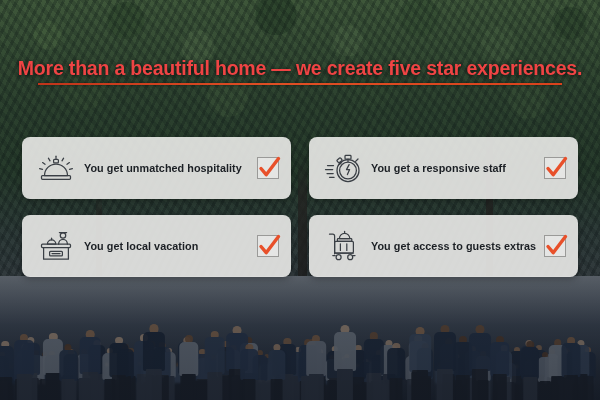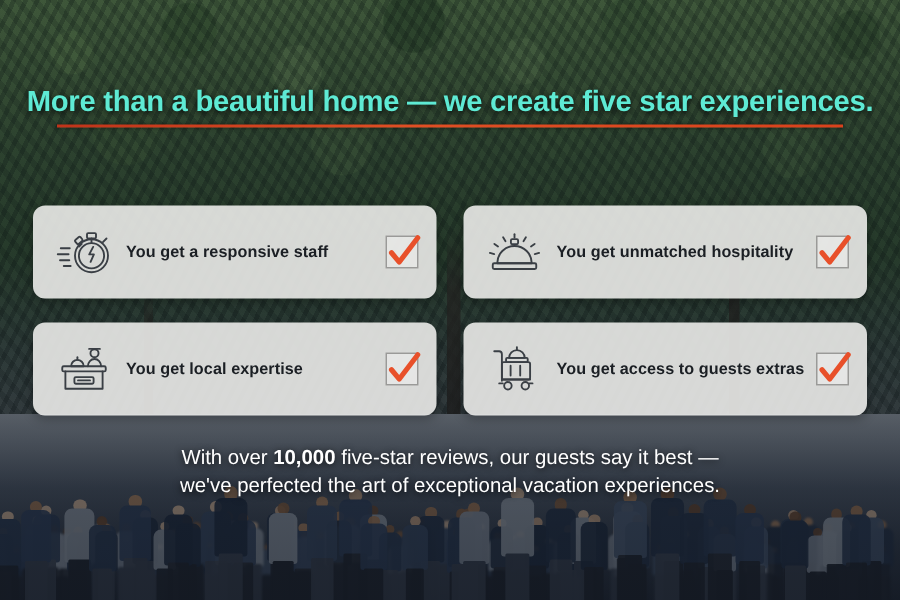--- a/index.html
+++ b/index.html
@@ -105,21 +105,21 @@
     inset: 0;
     z-index: 2;
   }
 
   .headline {
     position: absolute;
     top: 57px;
     left: 0;
     right: 0;
     text-align: center;
-    color: #5eead4;
+    color: #ef4444;
     font-size: 19.5px;
     font-weight: bold;
     letter-spacing: -0.2px;
     text-shadow: 0 1px 4px rgba(0,0,0,.75);
     white-space: nowrap;
   }
   .headline-rule {
     position: absolute;
     top: 83px;
     left: 38px;
@@ -927,20 +927,39 @@
   </div>
 
   <div class="scrim"></div>
 
   <div class="content">
 
     <div class="headline">More than a beautiful home — we create five star experiences.</div>
     <div class="headline-rule"></div>
 
     <div class="cards">
+
+      <div class="card">
+        <span class="card-icon">
+          <svg width="38" height="32" viewBox="0 0 38 32" fill="none" stroke="#3a3f45" stroke-width="1.25" stroke-linecap="round" stroke-linejoin="round">
+            <path d="M7.5 23.5c0-6.4 5.2-11.5 11.5-11.5s11.5 5.1 11.5 11.5z"></path>
+            <rect x="4.5" y="23.5" width="29" height="3.8" rx="1"></rect>
+            <rect x="16.6" y="7.4" width="4.8" height="3.4" rx="0.9"></rect>
+            <path d="M19 4.2v2.2"></path>
+            <path d="M11.4 6.2l1.6 2.6M5.6 10.6l2.4 1.7M2.6 16.6l2.9.8"></path>
+            <path d="M26.6 6.2l-1.6 2.6M32.4 10.6l-2.4 1.7M35.4 16.6l-2.9.8"></path>
+          </svg>
+        </span>
+        <span class="card-label">You get unmatched hospitality</span>
+        <span class="checkbox">
+          <svg width="26" height="28" viewBox="0 0 26 28" fill="none" stroke="#e8502a" stroke-width="3.4" stroke-linecap="round" stroke-linejoin="round">
+            <path d="M5 15.5l5.2 6.2L22.5 5.5"></path>
+          </svg>
+        </span>
+      </div>
 
       <div class="card">
         <span class="card-icon">
           <svg width="38" height="34" viewBox="0 0 38 34" fill="none" stroke="#3a3f45" stroke-width="1.25" stroke-linecap="round" stroke-linejoin="round">
             <circle cx="24" cy="19.5" r="11"></circle>
             <circle cx="24" cy="19.5" r="8.4"></circle>
             <rect x="21" y="4.4" width="6" height="3.6" rx="0.8"></rect>
             <path d="M24 8v2.6"></path>
             <path d="M31.6 10.4l2.4-2.4"></path>
             <rect x="13.2" y="7.6" width="4.6" height="3.4" rx="0.8" transform="rotate(-40 15.5 9.3)"></rect>
@@ -952,52 +971,33 @@
         <span class="card-label">You get a responsive staff</span>
         <span class="checkbox">
           <svg width="26" height="28" viewBox="0 0 26 28" fill="none" stroke="#e8502a" stroke-width="3.4" stroke-linecap="round" stroke-linejoin="round">
             <path d="M5 15.5l5.2 6.2L22.5 5.5"></path>
           </svg>
         </span>
       </div>
 
       <div class="card">
         <span class="card-icon">
-          <svg width="38" height="32" viewBox="0 0 38 32" fill="none" stroke="#3a3f45" stroke-width="1.25" stroke-linecap="round" stroke-linejoin="round">
-            <path d="M7.5 23.5c0-6.4 5.2-11.5 11.5-11.5s11.5 5.1 11.5 11.5z"></path>
-            <rect x="4.5" y="23.5" width="29" height="3.8" rx="1"></rect>
-            <rect x="16.6" y="7.4" width="4.8" height="3.4" rx="0.9"></rect>
-            <path d="M19 4.2v2.2"></path>
-            <path d="M11.4 6.2l1.6 2.6M5.6 10.6l2.4 1.7M2.6 16.6l2.9.8"></path>
-            <path d="M26.6 6.2l-1.6 2.6M32.4 10.6l-2.4 1.7M35.4 16.6l-2.9.8"></path>
-          </svg>
-        </span>
-        <span class="card-label">You get unmatched hospitality</span>
-        <span class="checkbox">
-          <svg width="26" height="28" viewBox="0 0 26 28" fill="none" stroke="#e8502a" stroke-width="3.4" stroke-linecap="round" stroke-linejoin="round">
-            <path d="M5 15.5l5.2 6.2L22.5 5.5"></path>
-          </svg>
-        </span>
-      </div>
-
-      <div class="card">
-        <span class="card-icon">
           <svg width="38" height="34" viewBox="0 0 38 34" fill="none" stroke="#3a3f45" stroke-width="1.25" stroke-linecap="round" stroke-linejoin="round">
             <circle cx="26" cy="6.5" r="2.7"></circle>
             <path d="M21.6 15.2c0-2.8 2-4.9 4.4-4.9s4.4 2.1 4.4 4.9"></path>
             <path d="M22.4 3.6h7.2"></path>
             <path d="M10.4 15.2c0-2.4 1.9-4.3 4.2-4.3s4.2 1.9 4.2 4.3z"></path>
             <path d="M14.6 9.2v1.6"></path>
             <rect x="4.5" y="15.2" width="29" height="3.4" rx="1"></rect>
             <path d="M6.6 18.6v11.6h24.8V18.6"></path>
             <rect x="12.6" y="22.4" width="12.8" height="4.4" rx="0.9"></rect>
             <path d="M15 24.6h8"></path>
           </svg>
         </span>
-        <span class="card-label">You get local expertise</span>
+        <span class="card-label">You get local vacation</span>
         <span class="checkbox">
           <svg width="26" height="28" viewBox="0 0 26 28" fill="none" stroke="#e8502a" stroke-width="3.4" stroke-linecap="round" stroke-linejoin="round">
             <path d="M5 15.5l5.2 6.2L22.5 5.5"></path>
           </svg>
         </span>
       </div>
 
       <div class="card">
         <span class="card-icon">
           <svg width="38" height="36" viewBox="0 0 38 36" fill="none" stroke="#3a3f45" stroke-width="1.25" stroke-linecap="round" stroke-linejoin="round">
@@ -1016,19 +1016,15 @@
         <span class="card-label">You get access to guests extras</span>
         <span class="checkbox">
           <svg width="26" height="28" viewBox="0 0 26 28" fill="none" stroke="#e8502a" stroke-width="3.4" stroke-linecap="round" stroke-linejoin="round">
             <path d="M5 15.5l5.2 6.2L22.5 5.5"></path>
           </svg>
         </span>
       </div>
 
     </div>
 
-    <div class="footnote">
-      <div><span>With over </span><b>10,000</b><span> five-star reviews, our guests say it best —</span></div>
-      <div>we've perfected the art of exceptional vacation experiences.</div>
-    </div>
 
   </div>
 </div>
 
 </body></html>

